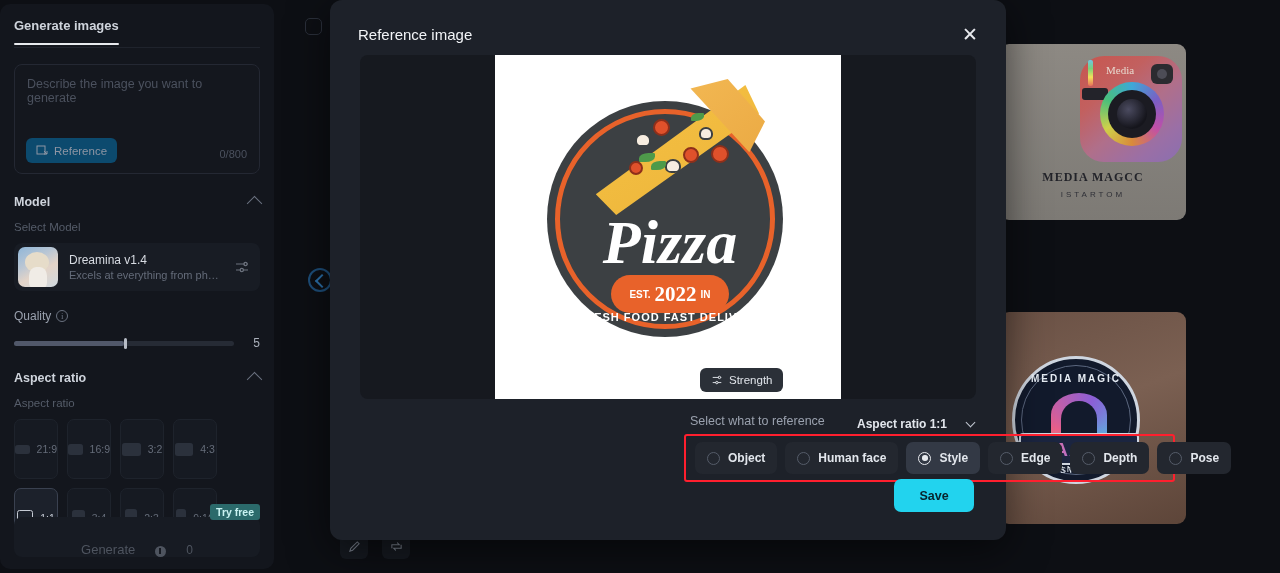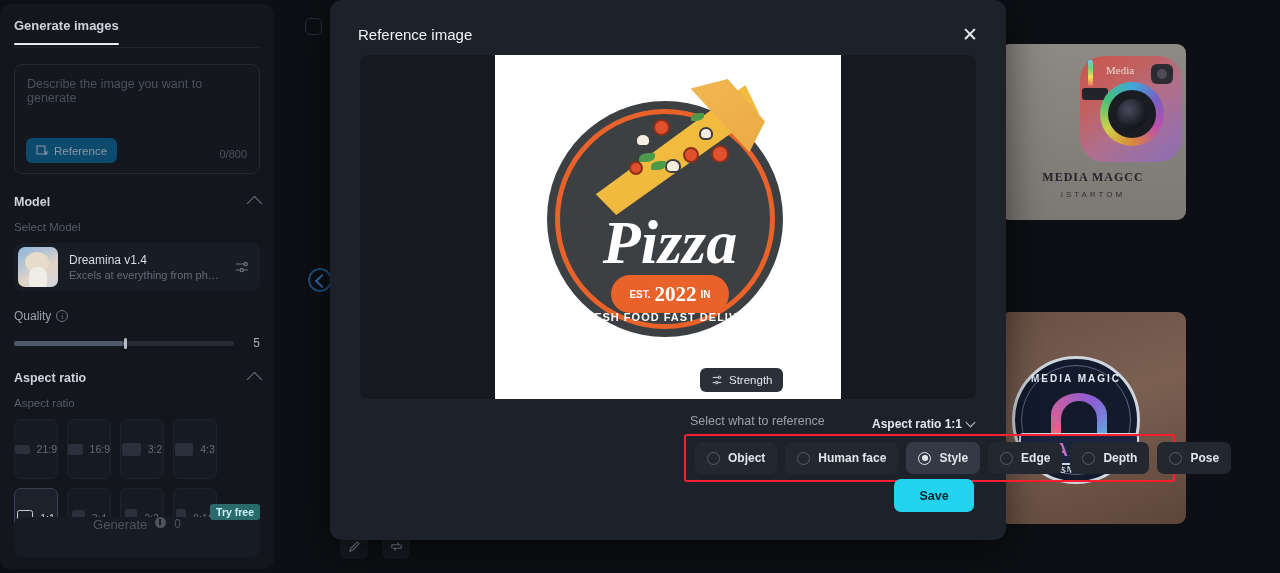--- a/index.html
+++ b/index.html
@@ -80,21 +80,21 @@
   }
   .ar-cell.sel { background: #1c212b; border-color: #3a4150; }
   .ar-shape { background: #2b313c; border-radius: 2.5px; }
   .ar-cell.sel .ar-shape { background: transparent; border: 1.6px solid #c6cbd4; }
   .ar-label { font-size: 10.5px; color: #656c79; }
   .ar-cell.sel .ar-label { color: #c6cbd4; }
 
   .gen-wrap { position: absolute; left: 14px; right: 14px; bottom: 12px; }
   .gen-btn {
     height: 40px; border-radius: 8px; background: #171b23;
-    display: flex; align-items: flex-start; justify-content: center; gap: 8px;
+    display: flex; align-items: flex-end; justify-content: center; gap: 20px;
   }
   .gen-label { font-size: 13px; color: #4e545f; }
   .coin { width: 11px; height: 11px; border-radius: 50%; background: #4e545f; position: relative; }
   .coin::after{content:"";position:absolute;left:4px;top:2px;width:2px;height:6px;background:#171b23;}
   .gen-count { font-size: 12px; color: #4e545f; }
   .tryfree {
     position: absolute; right: 0; top: -13px; background: #2b6a6b; color: #c9f3f2;
     font-size: 10.5px; font-weight: bold; padding: 2px 6px; border-radius: 3px;
   }
 
@@ -202,21 +202,21 @@
     position:absolute; left:0; right:0; top:232px; text-align:center; font-size:11px; font-weight:bold;
     color:#fff; letter-spacing:1px;
   }
 
   .strength-btn {
     position: absolute; left: 370px; top: 368px; height: 24px; display: flex; align-items: center; gap: 6px;
     padding: 0 11px; border-radius: 6px; background: #2b3038; color: #e0e4ea; font-size: 11.5px; cursor: pointer;
   }
 
   .sel-label { position: absolute; left: 360px; top: 414px; font-size: 12.5px; color: #9aa1ae; }
-  .ar-drop { position: absolute; right: 32px; top: 417px; font-size: 12px; font-weight: bold; color: #e2e6ec; display: flex; align-items: center; gap: 5px; cursor: pointer;}
+  .ar-drop { position: absolute; right: 32px; top: 417px; font-size: 12px; font-weight: bold; color: #e2e6ec; display: flex; align-items: center; gap: 20px; cursor: pointer;}
   .ar-drop .cv { width: 7px; height: 7px; border-right: 1.5px solid #c2c8d2; border-bottom: 1.5px solid #c2c8d2; transform: rotate(45deg); margin-top:-3px;}
 
   .ref-row {
     position: absolute; left: 354px; top: 434px; width: 491px; height: 48px;
     border: 2px solid #ff1f2e; border-radius: 3px;
     display: flex; align-items: center; gap: 8px; padding: 0 9px;
   }
   .ref-opt {
     height: 32px; border-radius: 7px; background: #23272f; display: flex; align-items: center;
     gap: 8px; padding: 0 12px; cursor: pointer;

